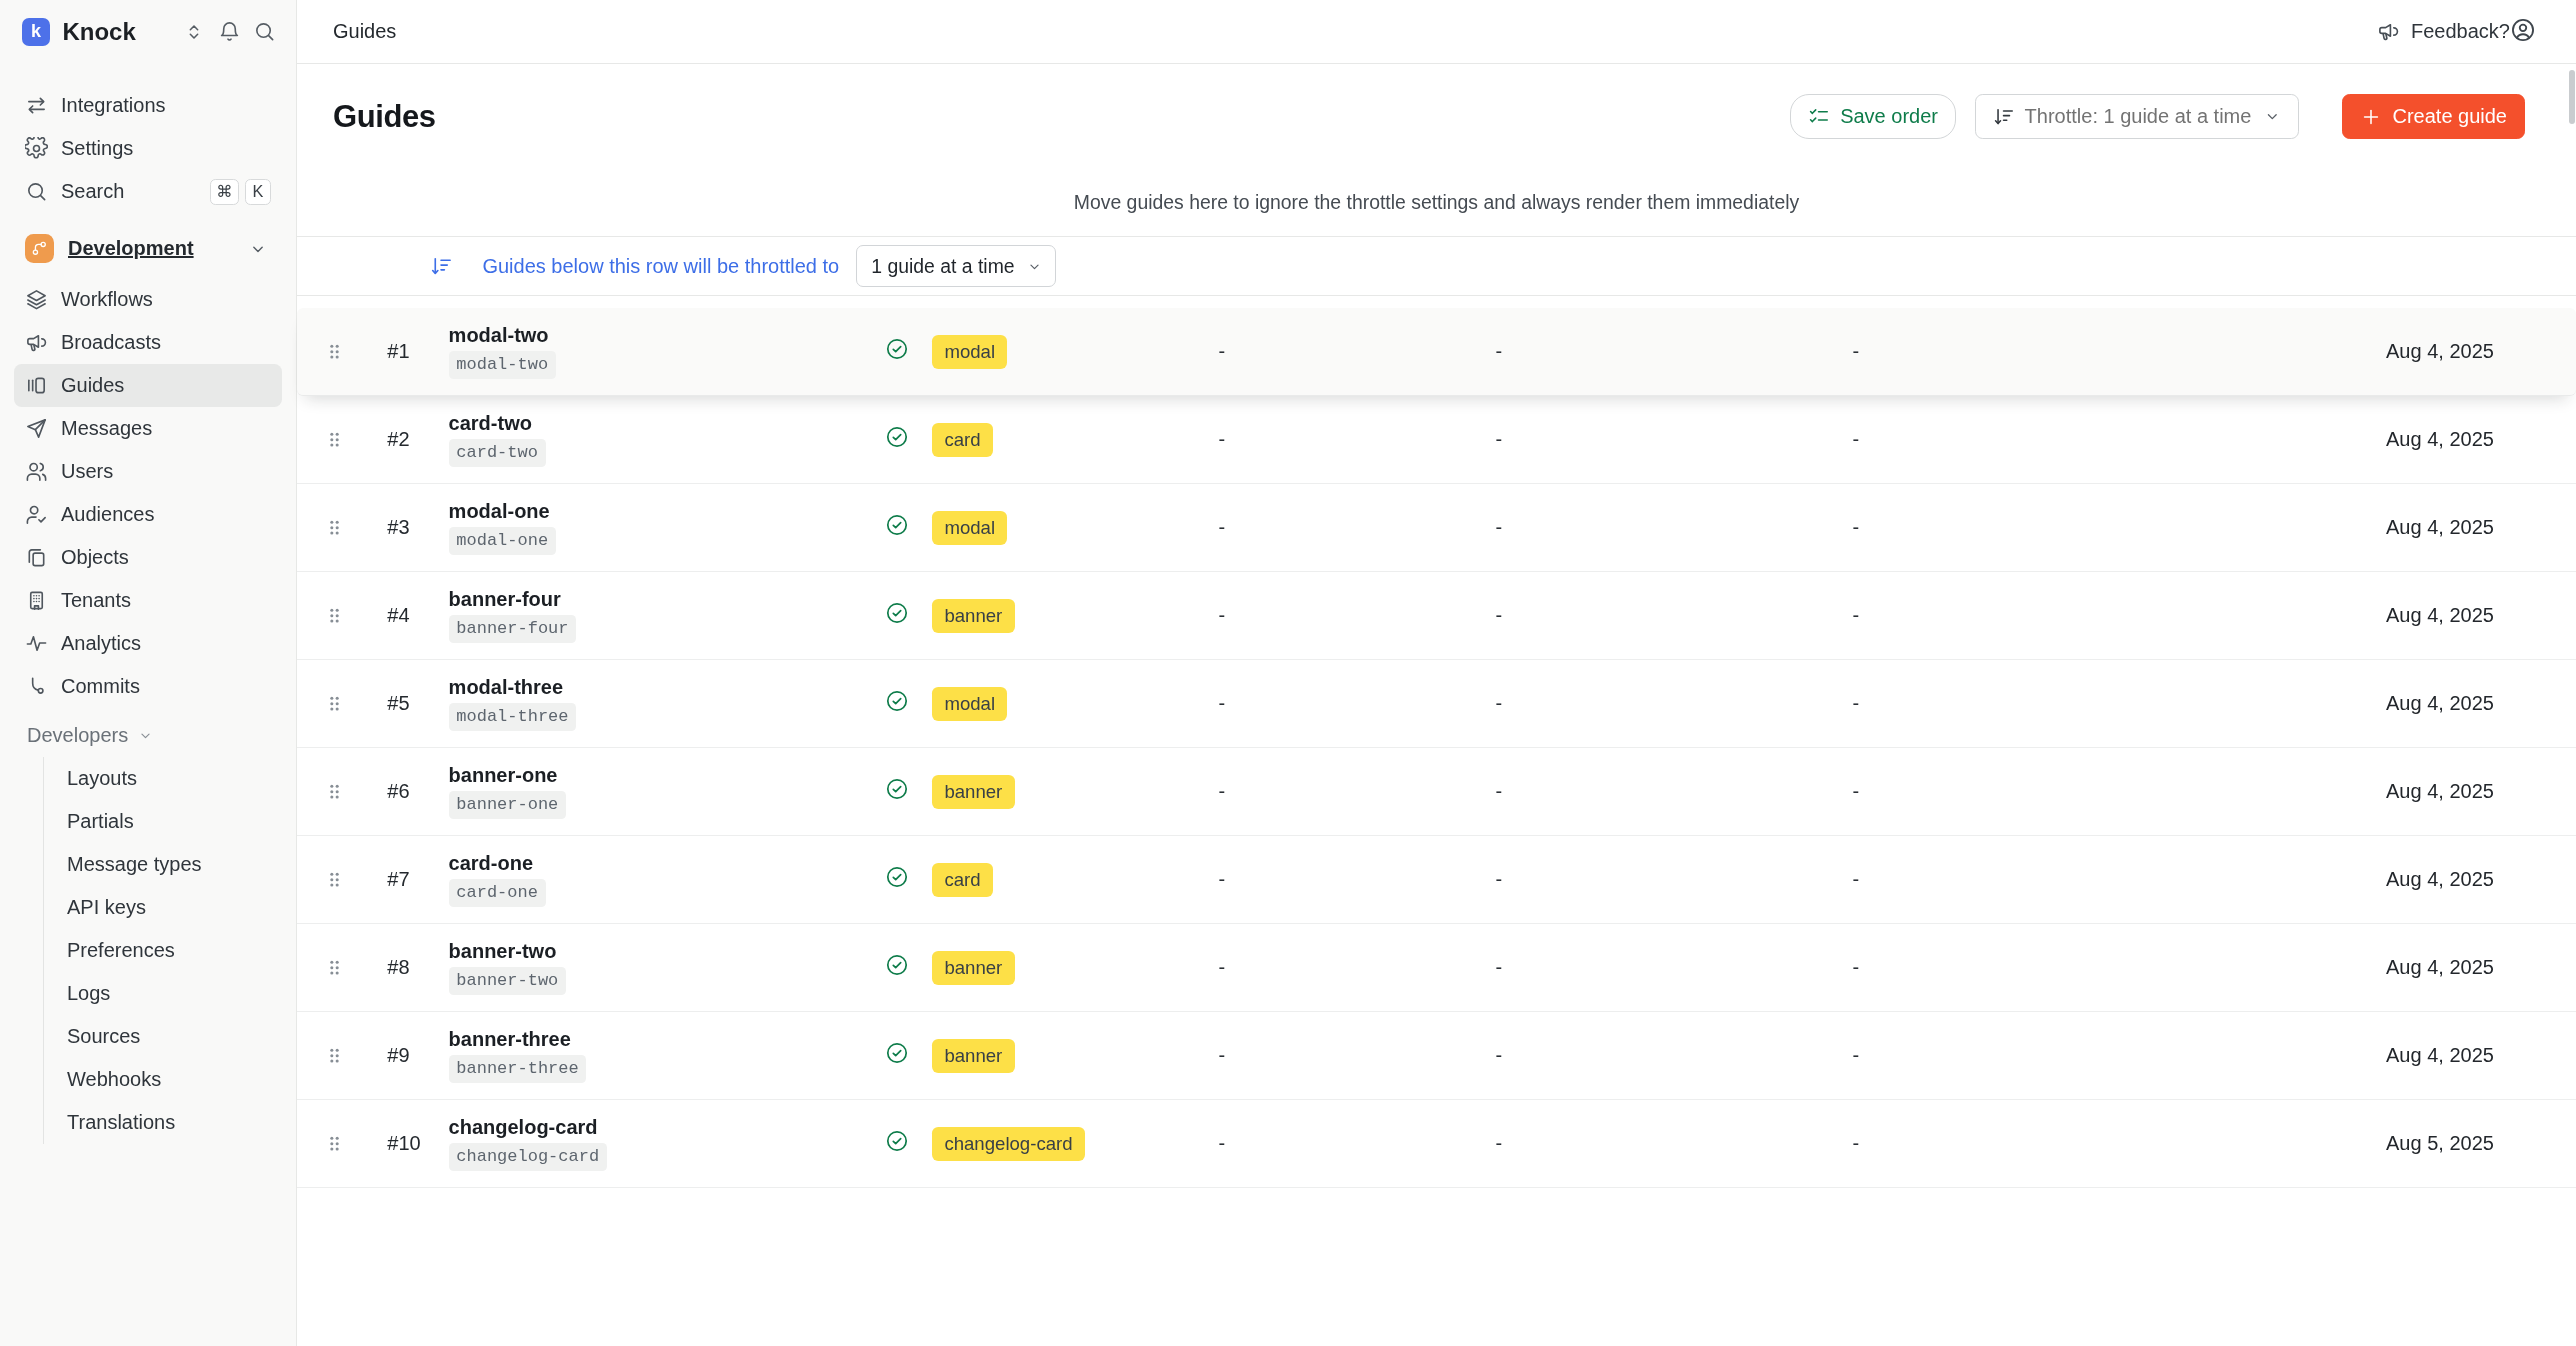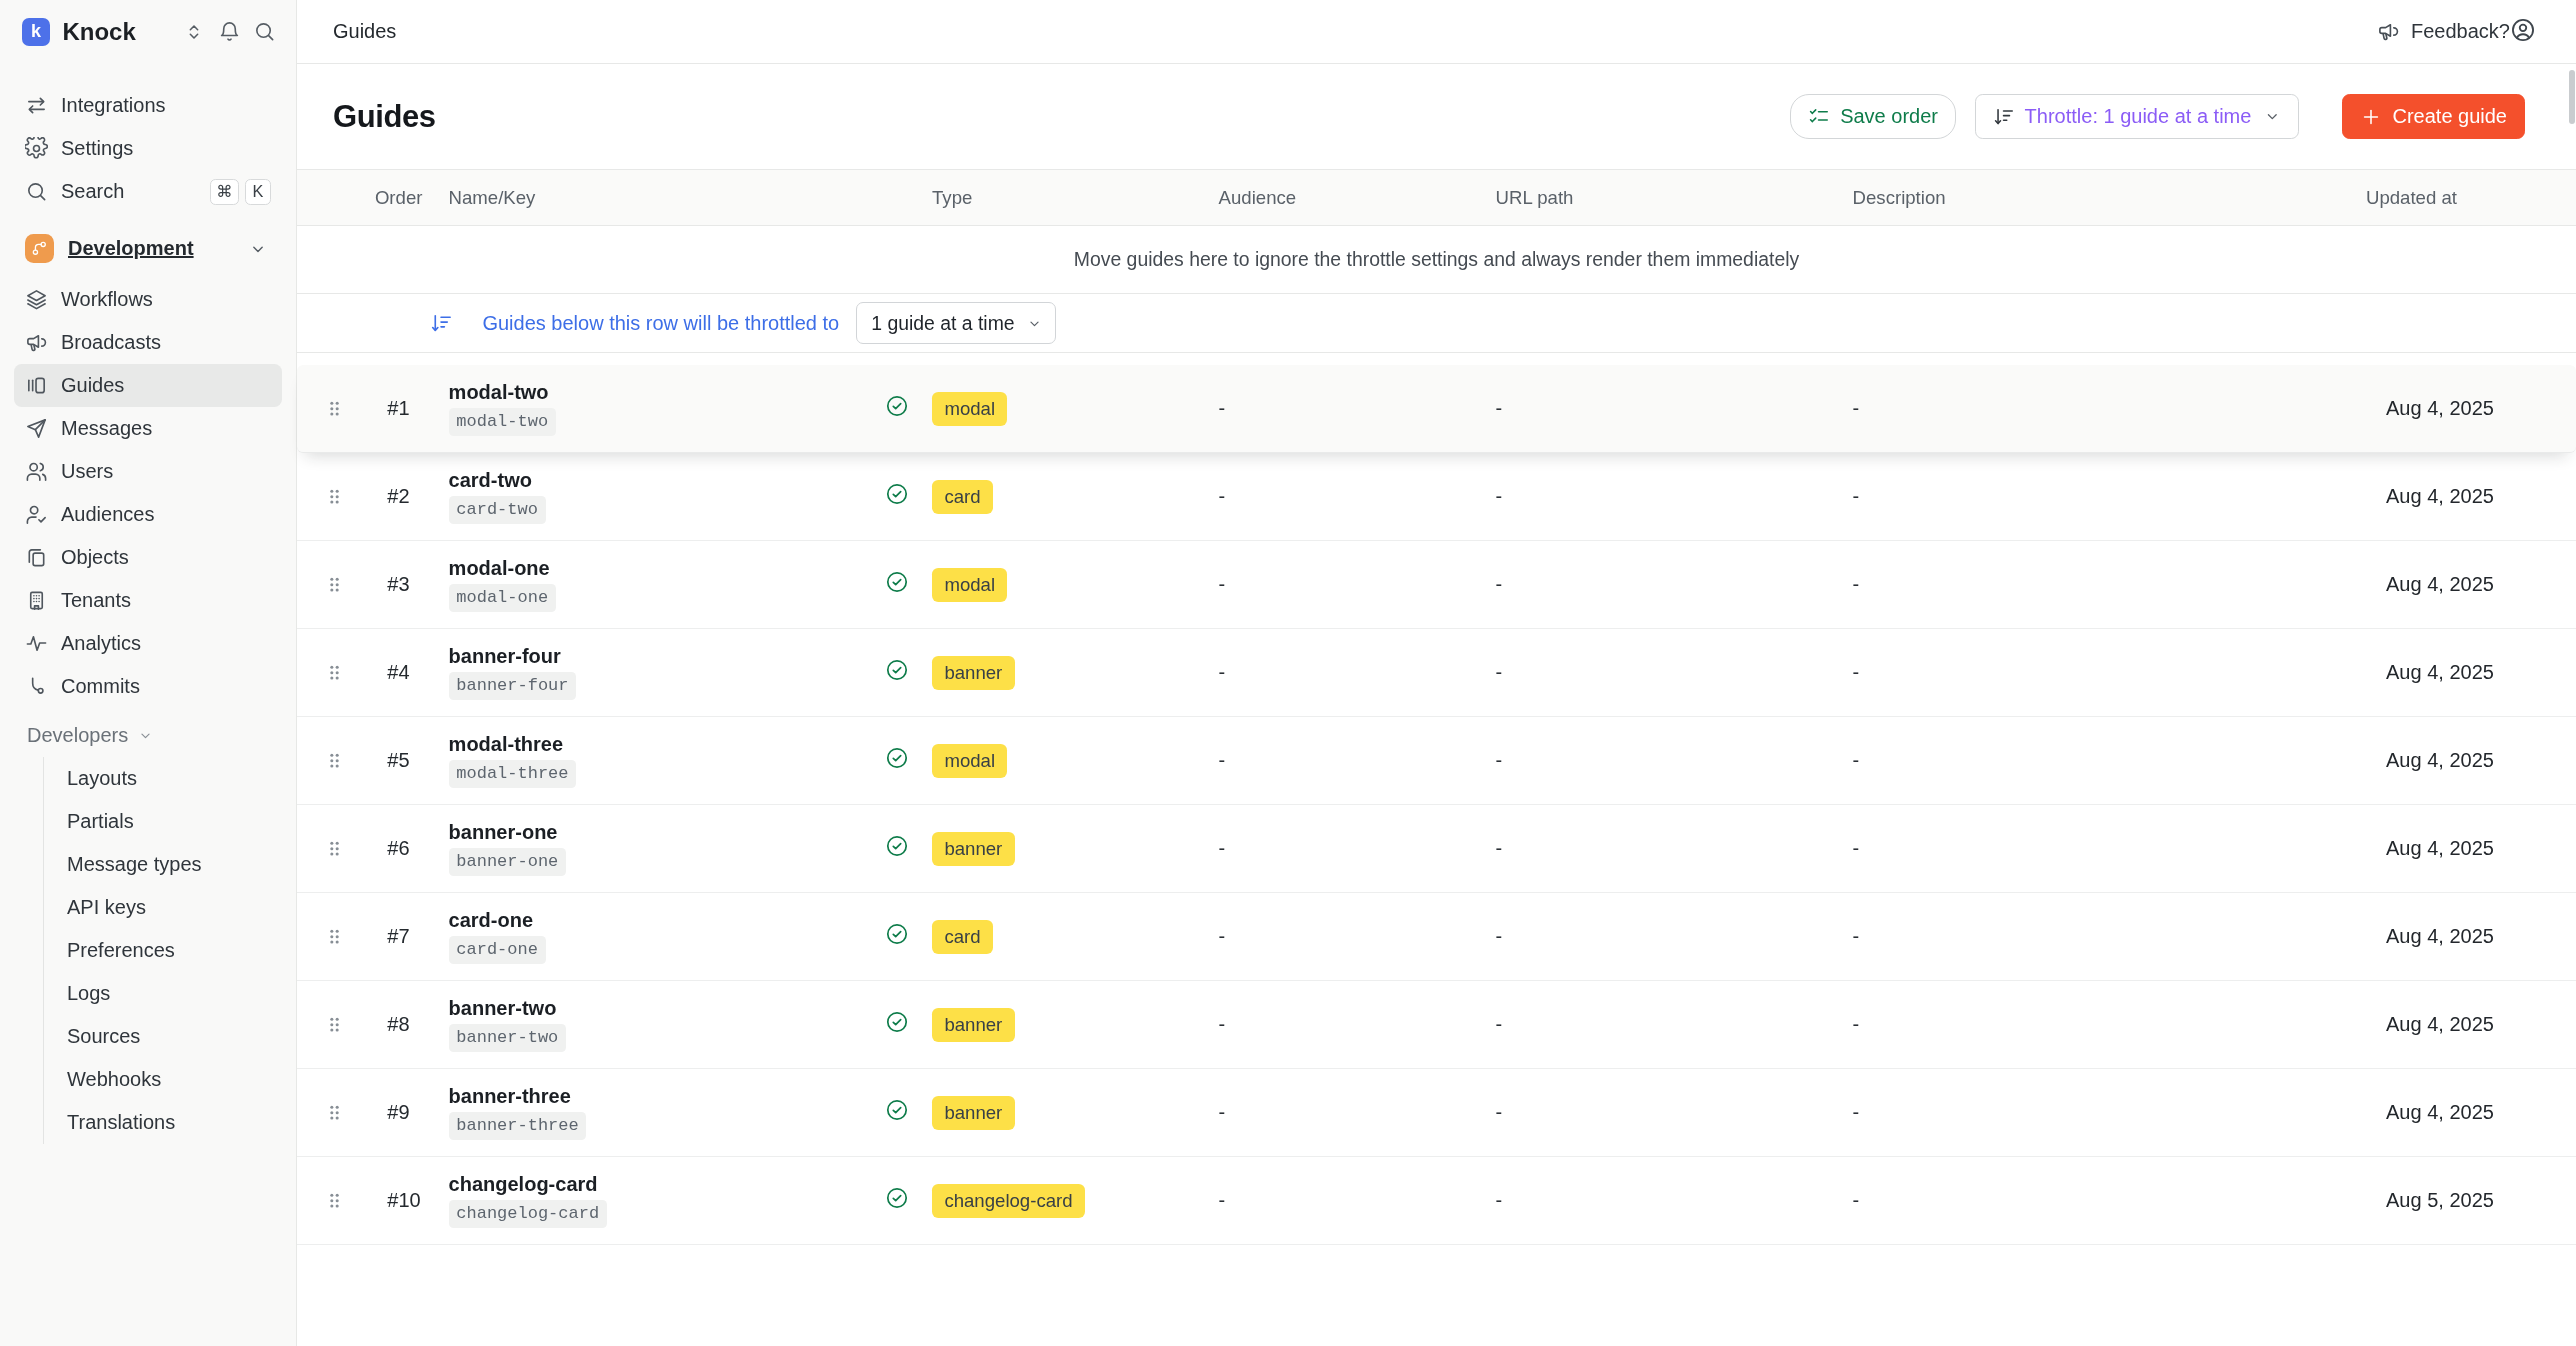--- a/index.html
+++ b/index.html
@@ -39,21 +39,21 @@
   .crumb { font-size:20px; color:#24292E; }
   .topbar-right { margin-left:auto; display:flex; align-items:center; }
   .feedback { display:flex; align-items:center; gap:11px; background:none; border:none; font-family:inherit; font-size:20px; color:#2F353B; cursor:pointer; }
   .feedback .ficon { color:#474E55; display:flex; }
   .avatar-btn { color:#3F464D; display:flex; cursor:pointer; background:none; border:none; }
 
   .page-head { height:105px; min-height:105px; display:flex; align-items:center; padding:0 51px 0 36px; }
   .page-title { font-size:31px; font-weight:700; letter-spacing:-0.4px; color:#15181C; }
   .actions { margin-left:auto; display:flex; align-items:center; }
   .btn { display:flex; align-items:center; gap:10px; height:45px; border-radius:7.7px; font-family:inherit; font-size:20px; font-weight:500; padding:0 17px; cursor:pointer; }
-  .btn.secondary { background:#fff; border:0.8px solid #D3D6D8; color:#8b5cf6; }
+  .btn.secondary { background:#fff; border:0.8px solid #D3D6D8; color:#737373; }
   .btn.save { color:#0E7C4A; margin-right:18.6px;border-radius:19px; }
   .btn.save .bicon { color:#0E7C4A; display:flex; }
   .btn.throttle .bicon { color:#32383E; display:flex; }
   .btn .chev { color:#595F66; display:flex; margin-left:1.5px; }
   .btn.primary { background:#F4502C; border:0.8px solid #F4502C; color:#fff; margin-left:43px; }
   .btn.primary .bicon { color:#fff; display:flex; }
 
   
   .grid { display:grid; grid-template-columns:74px 66px 438px 43px 289px 277px 357px 525px 1fr; align-items:center; }
   .thead { height:57px; background:#FAFAF9; border-top:0.8px solid #E7E8E7; border-bottom:0.8px solid #E7E8E7; }
@@ -349,31 +349,20 @@
                 <path d="M12 5v14"></path>
                 <path d="M5 12h14"></path>
               </svg>
             </span>
           <span>Create guide</span>
         </button>
       </div>
     </div>
 
     <div class="table">
-      <div class="thead grid" id="thead">
-          <div class="th c-drag"></div>
-          <div class="th c-order">Order</div>
-          <div class="th c-name">Name/Key</div>
-          <div class="th c-status"></div>
-          <div class="th c-type">Type</div>
-          <div class="th c-aud">Audience</div>
-          <div class="th c-url">URL path</div>
-          <div class="th c-desc">Description</div>
-          <div class="th c-upd">Updated at</div>
-        </div>
 
       <div class="ignore-zone">
         <span>Move guides here to ignore the throttle settings and always render them immediately</span>
       </div>
 
       <div class="divider-row">
         <span class="dicon">
             <svg width="23" height="23" viewBox="0 0 24 24" fill="none" stroke="currentColor" stroke-width="1.7" stroke-linecap="round" stroke-linejoin="round">
               <path d="M5.5 4v14.5"></path>
               <path d="m2.8 16.2 2.7 3 2.7-3"></path>

